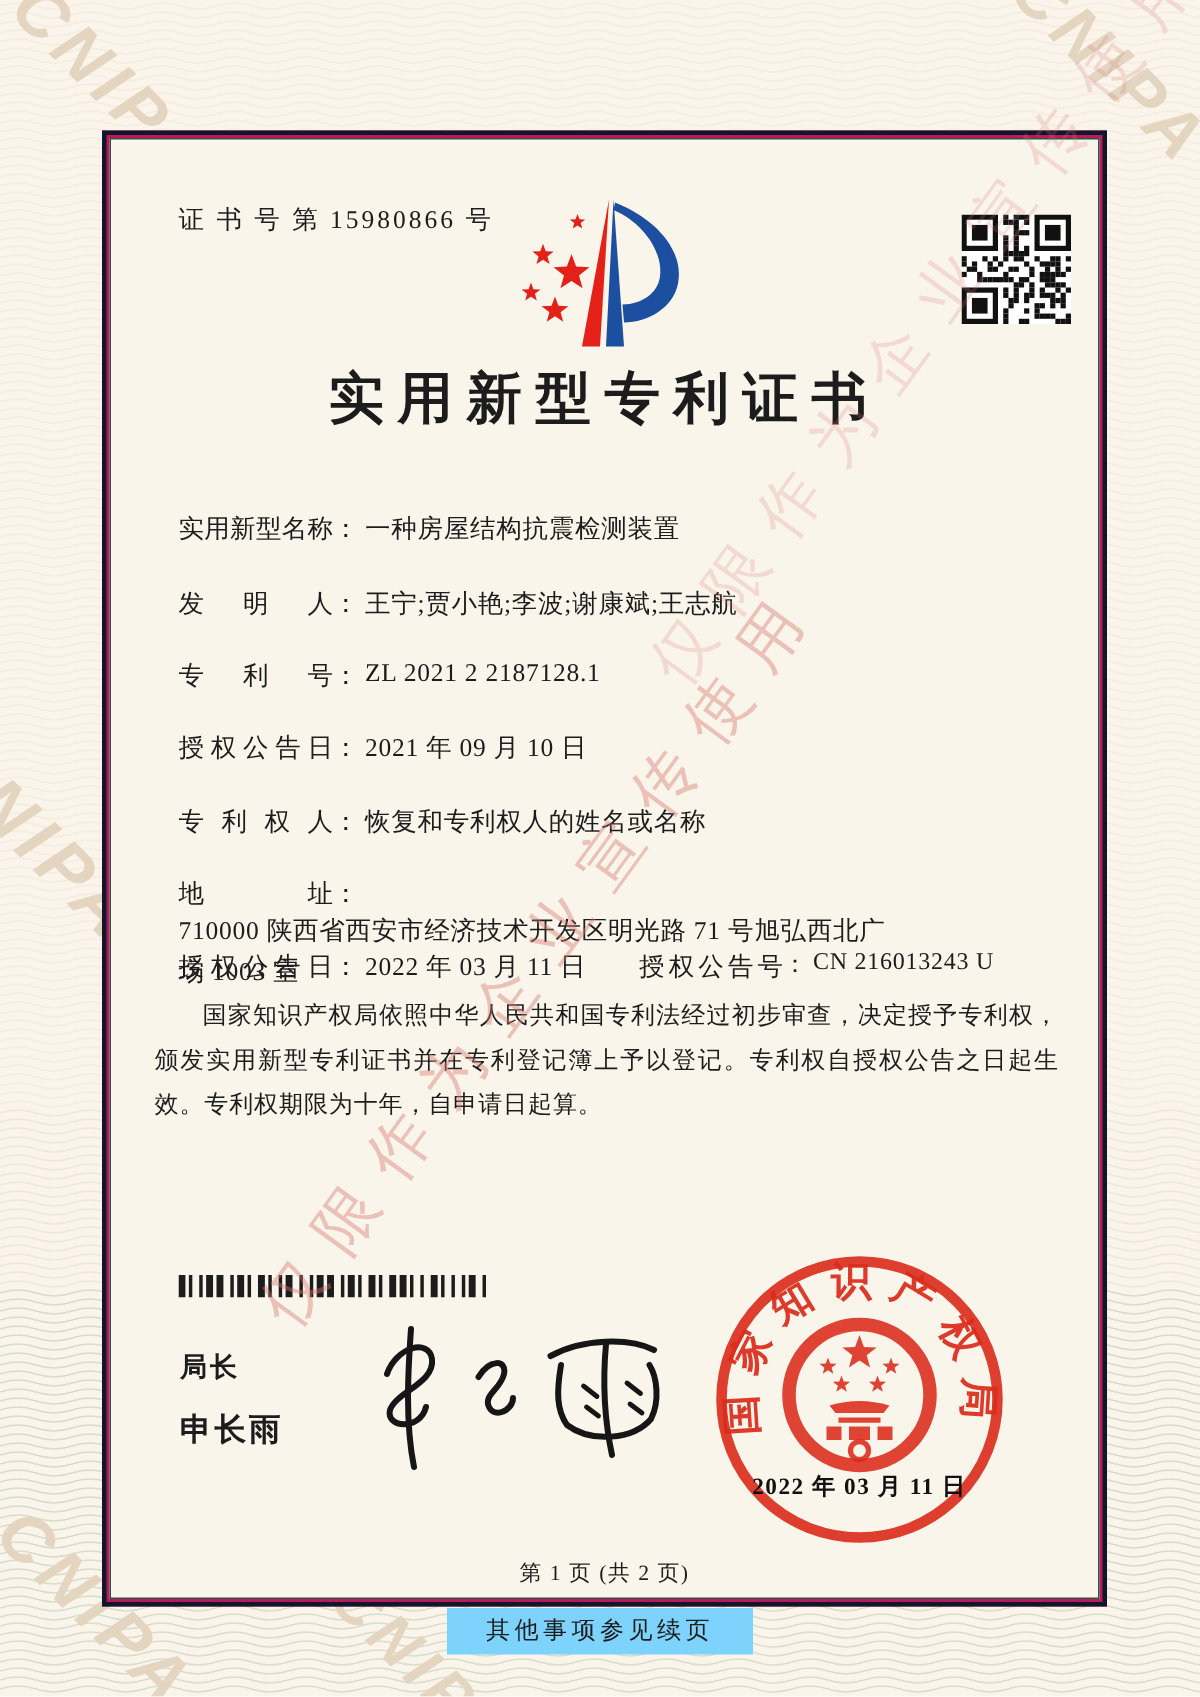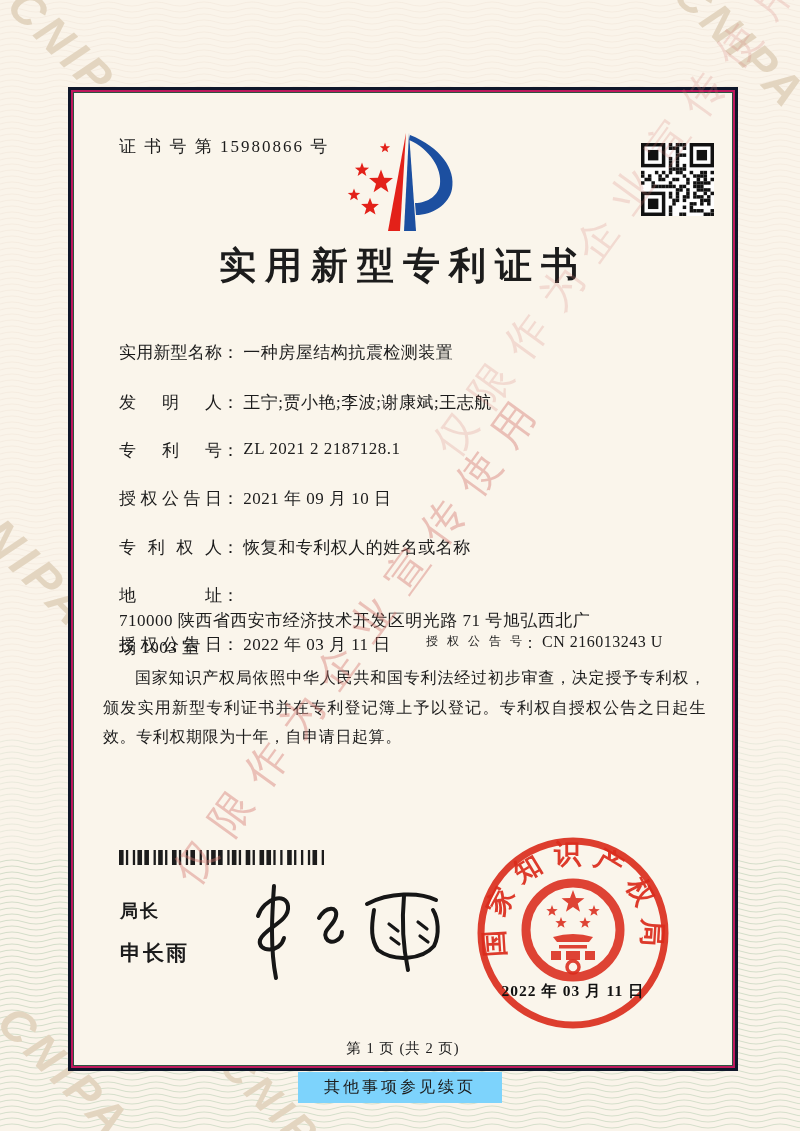--- a/index.html
+++ b/index.html
@@ -21,21 +21,21 @@
   .logo{position:absolute;left:50%;transform:translateX(-50%);top:38px;}
   .qr{position:absolute;right:18px;top:50px;}
   .title{position:absolute;left:0;right:0;top:148px;text-align:center;font-size:37px;font-weight:bold;
          letter-spacing:9px;}
   .frow{position:absolute;left:45px;right:30px;font-size:17px;}
   .flabel{display:inline-block;width:103px;text-align:justify;text-align-last:justify;vertical-align:top;}
   .fcolon{vertical-align:top;}
   .fvalue{display:inline-block;letter-spacing:0.5px;vertical-align:top;}
   .fvalue.addr{width:478px;line-height:27px;}
   .grant-right{position:absolute;left:307px;top:0;white-space:nowrap;font-size:16px;}
-  .grant-right .flabel{width:96px;font-size:12px;}
+  .grant-right .flabel{width:96px;font-size:17px;}
   .paras{position:absolute;left:29px;right:26px;top:570px;font-size:16px;line-height:29.5px;
          letter-spacing:0.6px;text-align:justify;}
   .paras p{margin:0;text-indent:2em;}
   .barcode{position:absolute;left:45px;top:757px;}
   .signer-title{position:absolute;left:46px;top:806px;font-family:Liberation Serif, serif;
          font-weight:bold;font-size:18px;letter-spacing:2px;}
   .signer-name{position:absolute;left:46px;top:846px;font-family:"Liberation Sans",sans-serif;
          font-weight:bold;font-size:21px;letter-spacing:2px;}
   .signature{position:absolute;left:150px;top:785px;}
   .seal{position:absolute;left:399px;top:740px;z-index:4;mix-blend-mode:multiply;}

